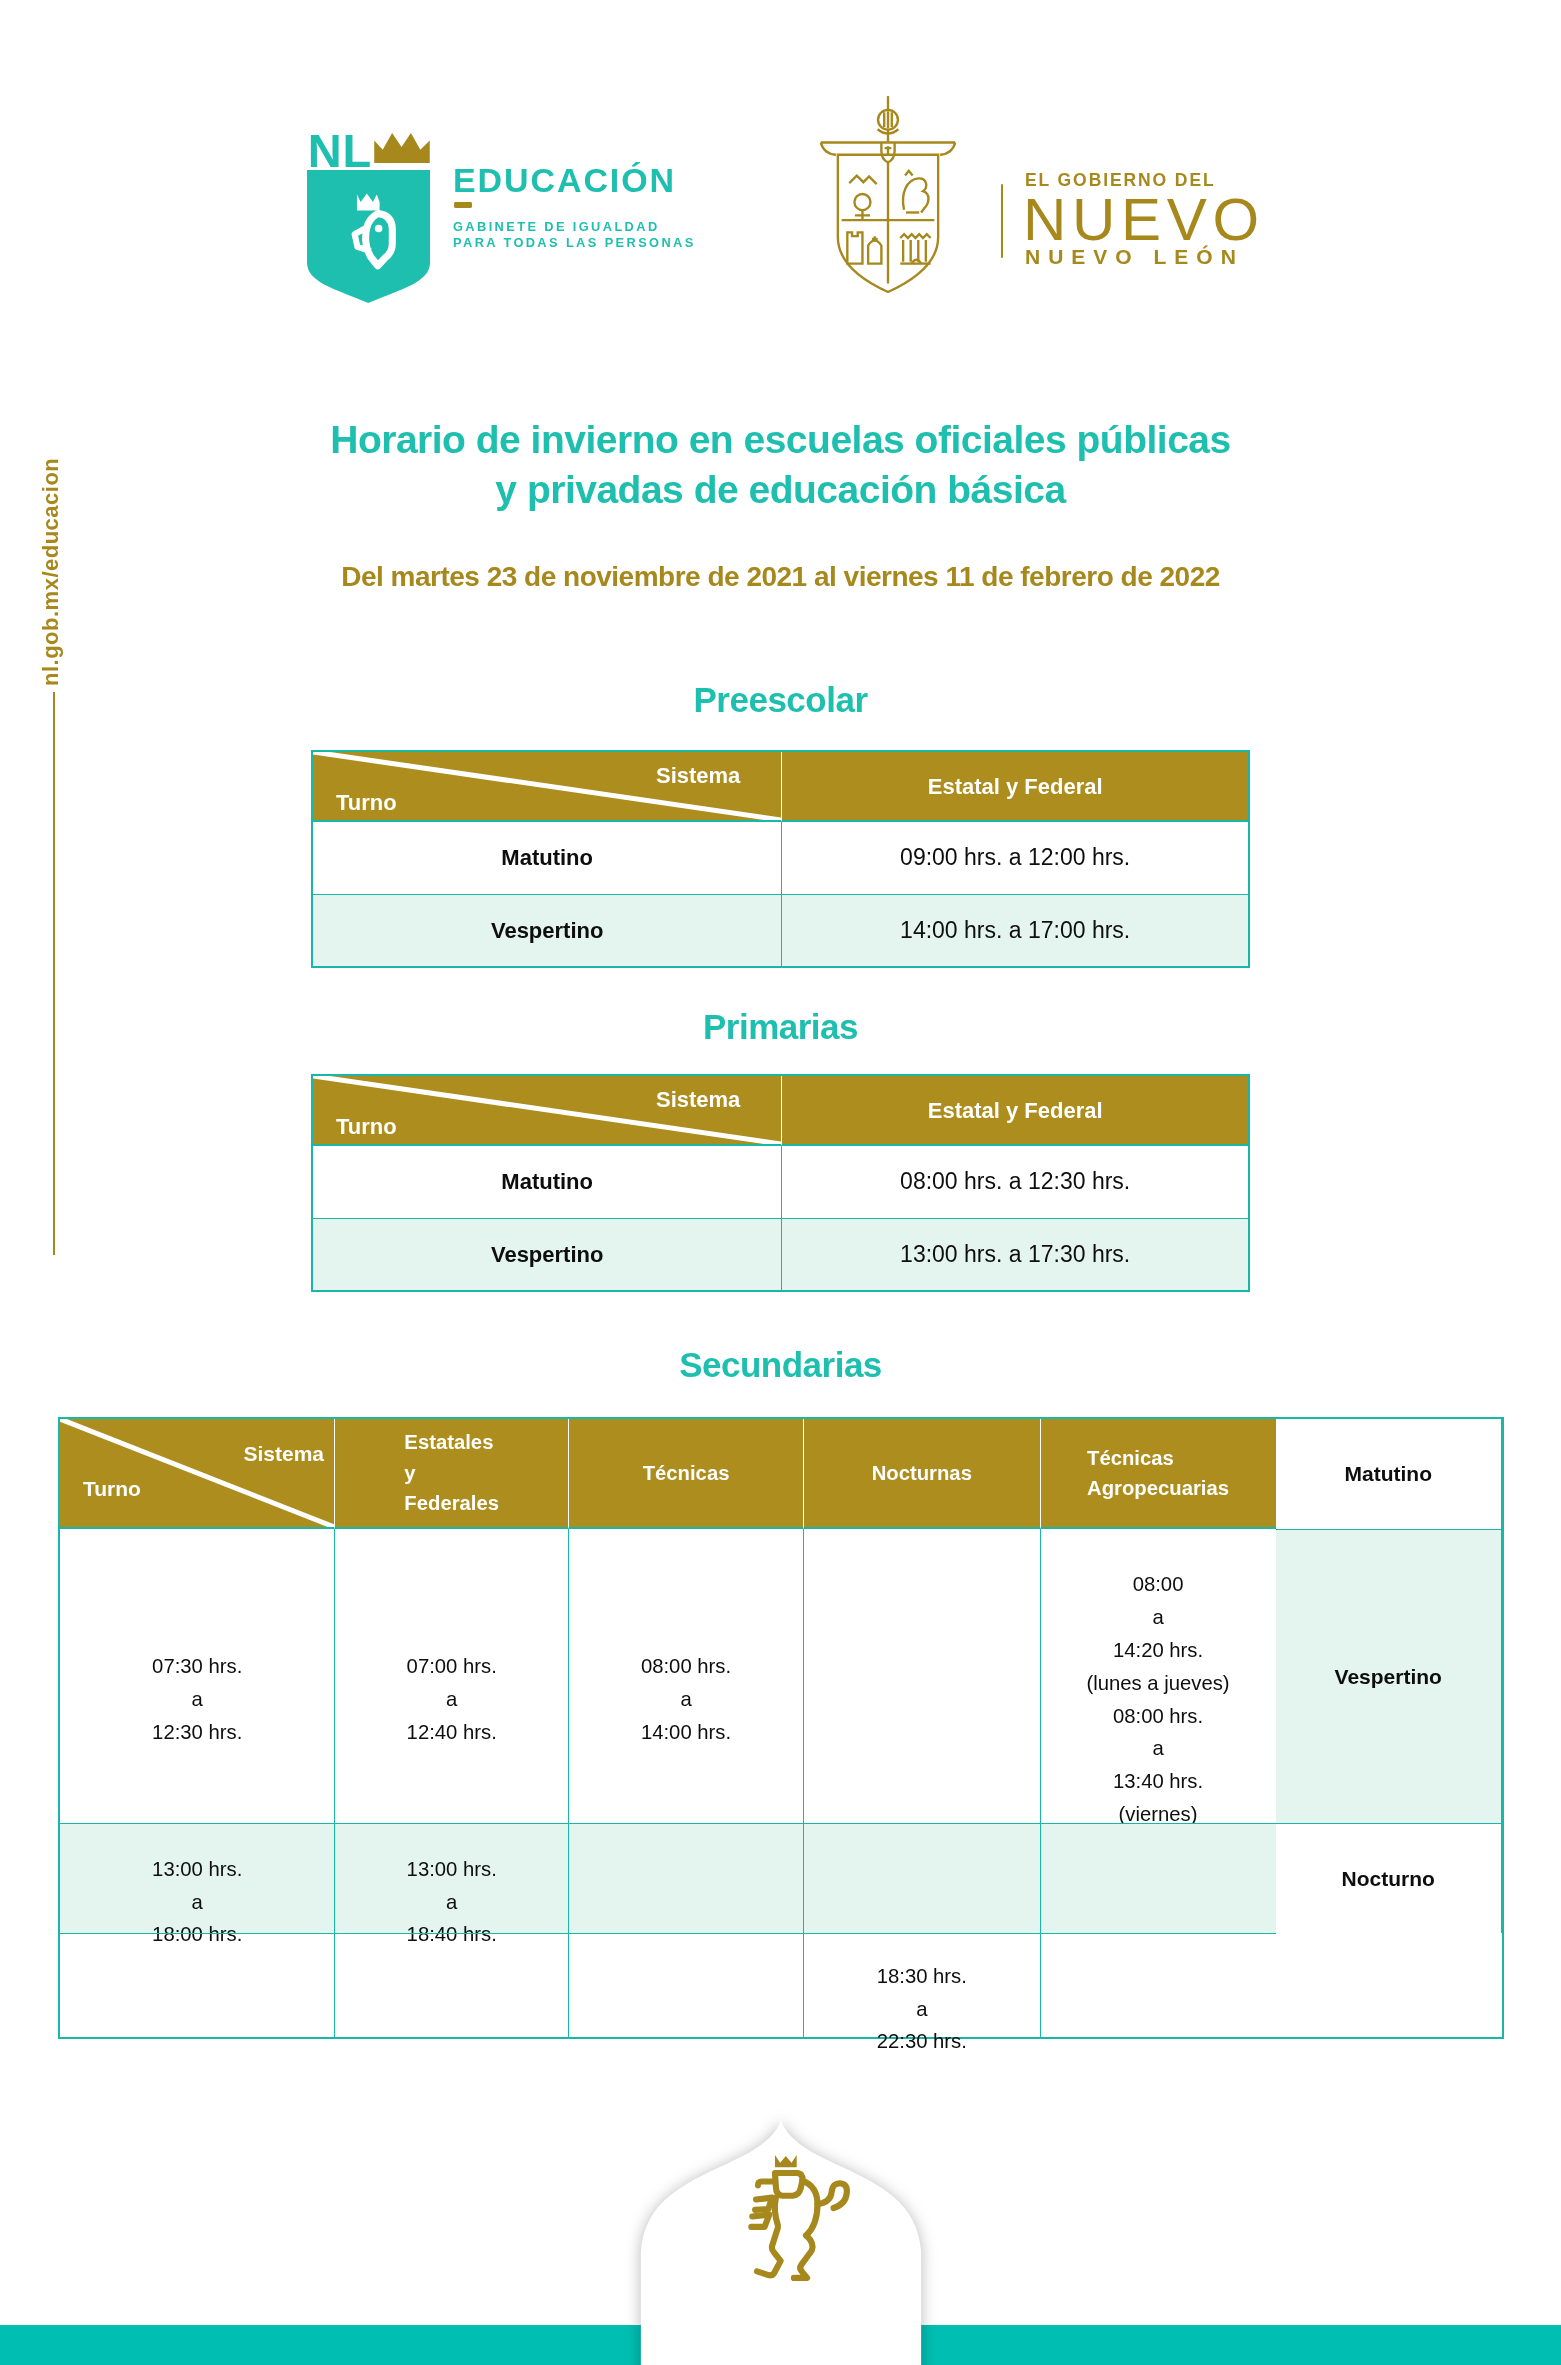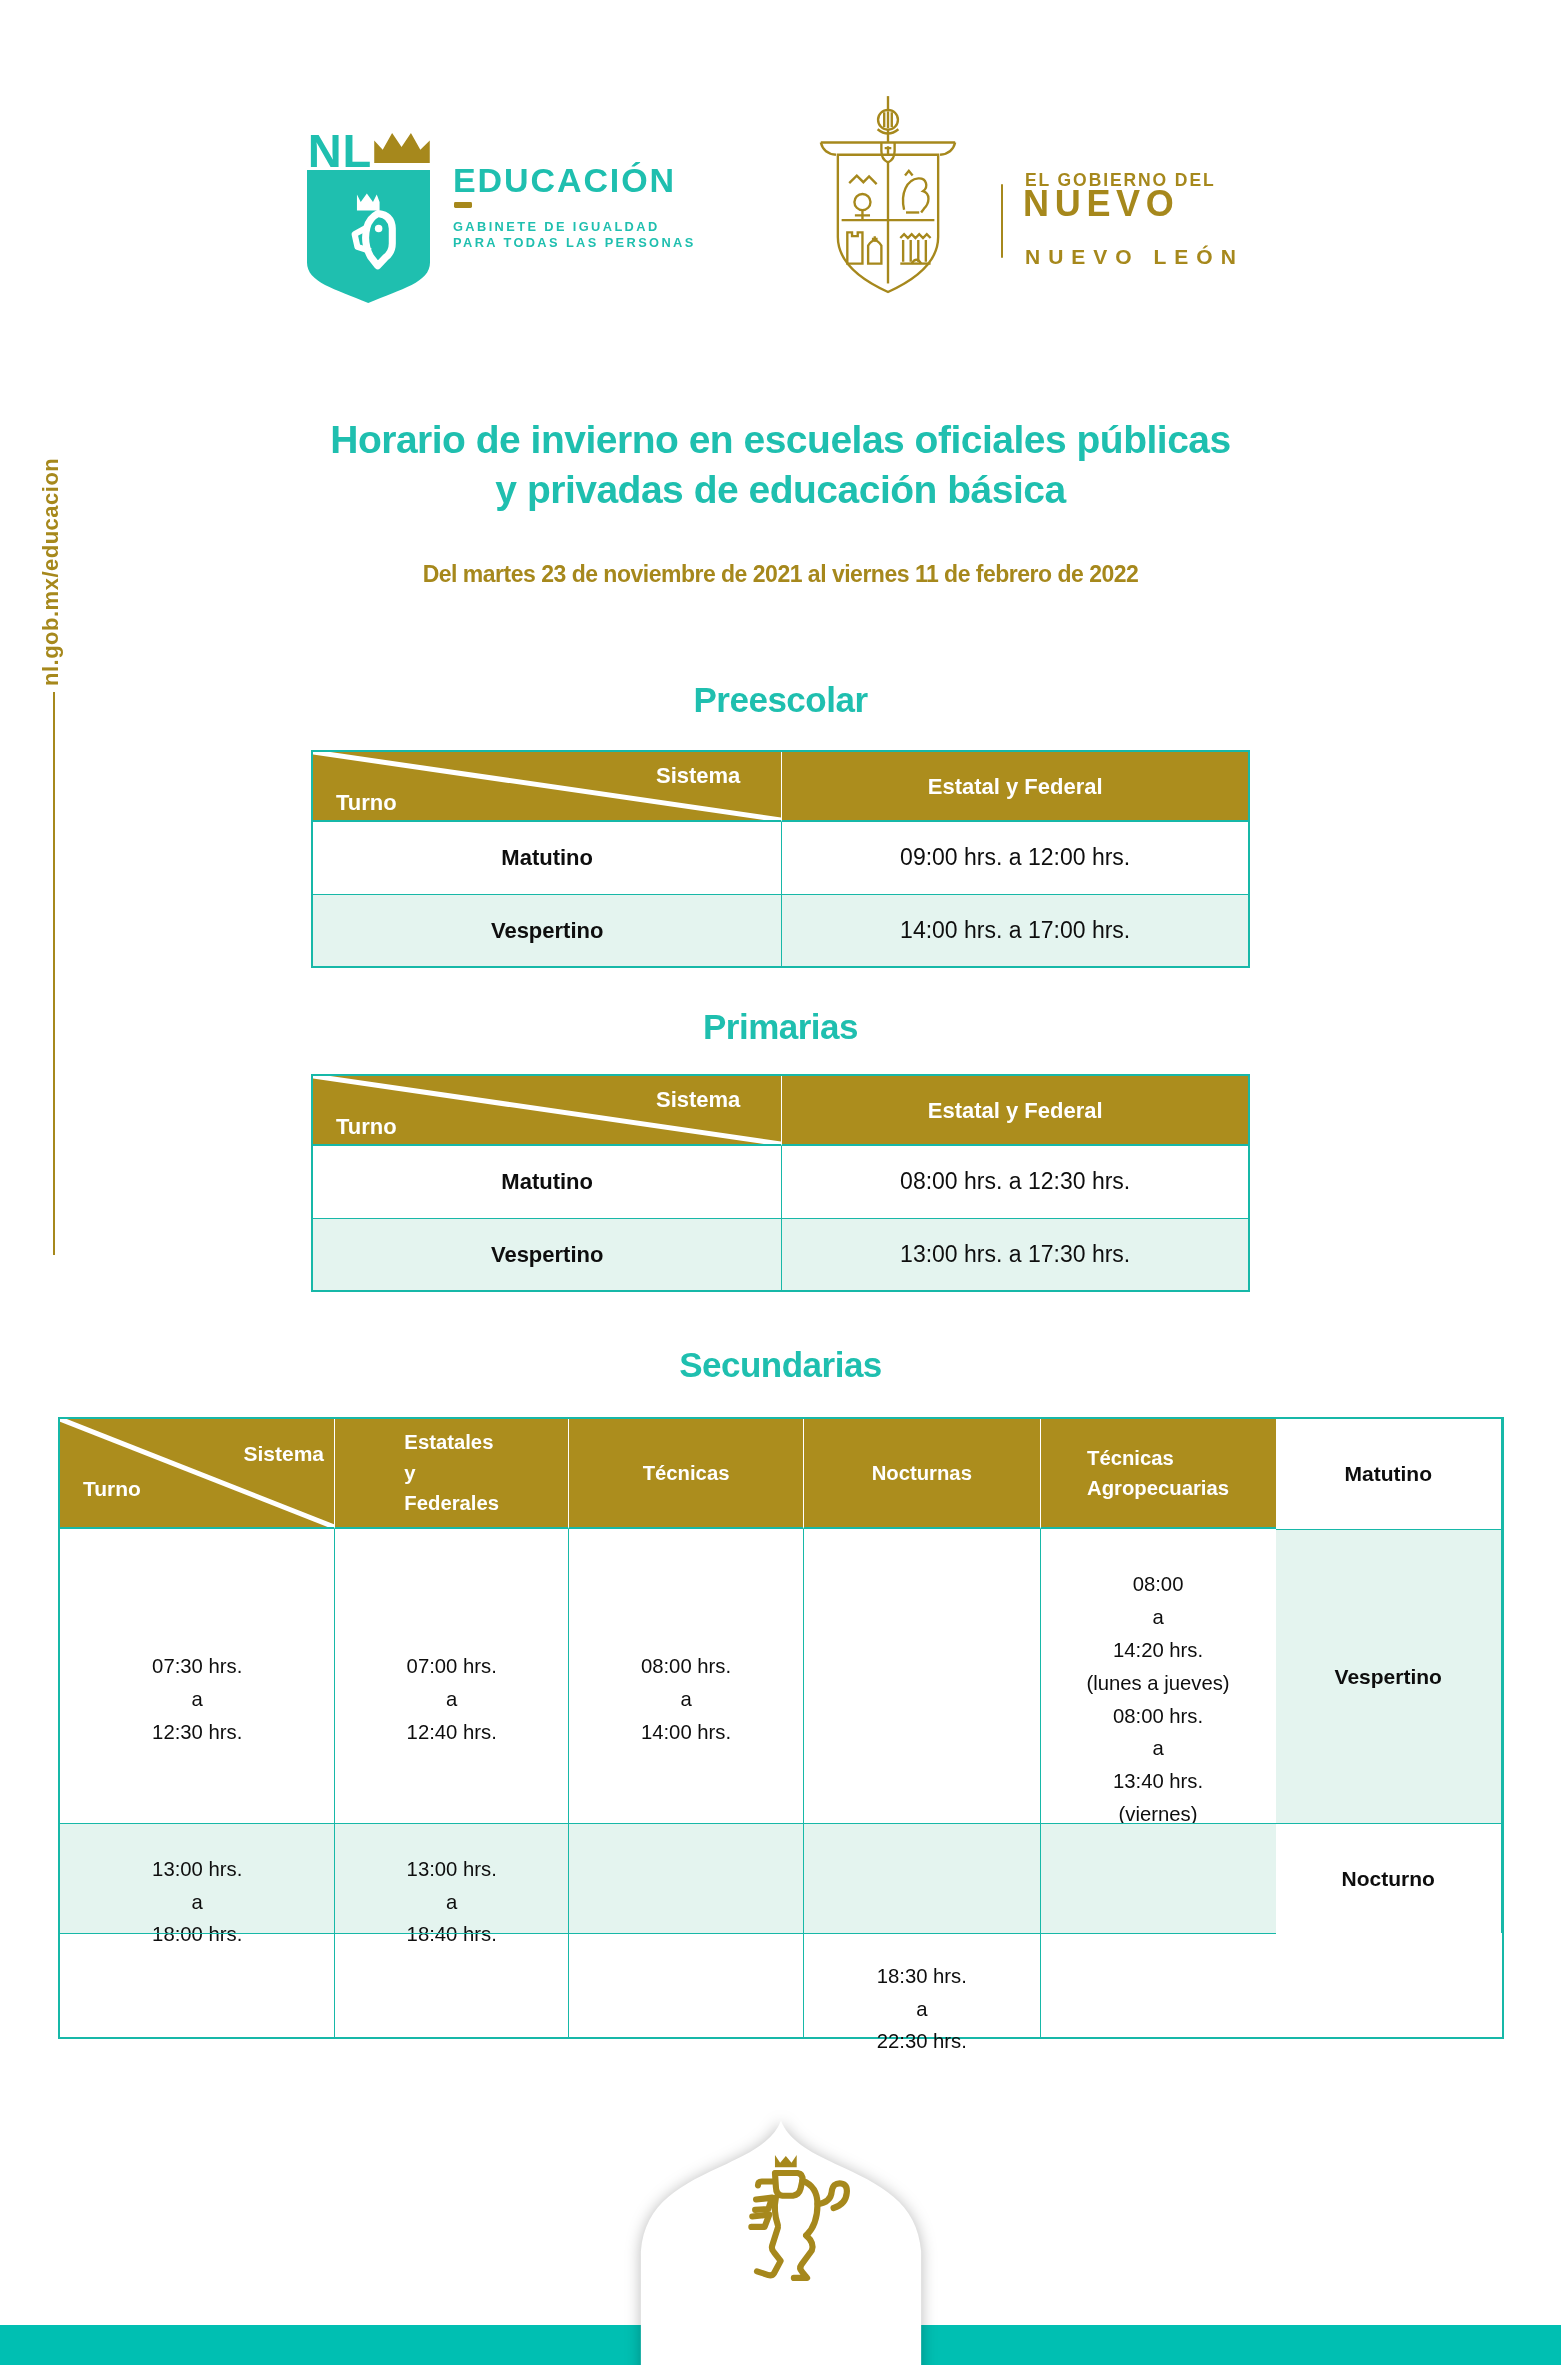--- a/index.html
+++ b/index.html
@@ -31,34 +31,34 @@
   .edu-title{position:absolute;left:0;top:36px;font-size:34px;font-weight:bold;color:var(--teal);letter-spacing:1.9px;line-height:1;}
   .edu-dash{position:absolute;left:0.9px;top:75px;width:18px;height:5.7px;background:var(--gold);border-radius:1.4px;}
   .edu-tag1{position:absolute;left:0;top:92px;font-size:12.8px;font-weight:bold;color:var(--teal);letter-spacing:2.4px;}
   .edu-tag2{position:absolute;left:0;top:108px;font-size:12.8px;font-weight:bold;color:var(--teal);letter-spacing:2.4px;}
 
   
   .crest-group{position:absolute;left:800px;top:95px;width:530px;height:227px;}
   .crest-svg{position:absolute;left:0;top:0;width:176px;height:217px;}
   .gob-divider{position:absolute;left:201px;top:89px;width:2.4px;height:74px;background:var(--gold);border-radius:1.4px;}
   .gob-line1{position:absolute;left:225px;top:75px;font-size:17.5px;font-weight:bold;color:var(--gold);letter-spacing:1.9px;}
-  .gob-line2{position:absolute;left:223px;top:86px;font-size:36px;font-weight:bold;color:var(--gold);letter-spacing:5.7px;line-height:1.3;}
+  .gob-line2{position:absolute;left:223px;top:86px;font-size:60px;font-weight:normal;color:var(--gold);letter-spacing:5.7px;line-height:1.3;}
   .gob-line3{position:absolute;left:225px;top:150px;font-size:21px;font-weight:bold;color:var(--gold);letter-spacing:8px;}
 
   
   .side-url{position:absolute;left:38px;top:449px;height:237px;
     writing-mode:vertical-rl;transform:rotate(180deg);
     font-size:22px;font-weight:bold;color:var(--gold);letter-spacing:0.5px;}
   .side-line{position:absolute;left:53px;top:692px;width:1.9px;height:563px;background:var(--gold);}
 
   
   .main-title{position:absolute;left:0;top:415px;width:100%;text-align:center;
     color:var(--teal);font-size:39px;font-weight:bold;line-height:50px;letter-spacing:-0.5px;}
   .subtitle{position:absolute;left:0;top:561px;width:100%;text-align:center;
-    color:var(--gold);font-size:23px;font-weight:bold;letter-spacing:-0.5px;}
+    color:var(--gold);font-size:28px;font-weight:bold;letter-spacing:-0.5px;}
   .section-title{position:absolute;width:100%;text-align:center;color:var(--teal);
     font-size:35px;font-weight:bold;letter-spacing:-0.5px;}
   .st-pre{top:680px;text-align:center;}
   .st-pri{top:1007px;}
   .st-sec{top:1345px;}
 
   
   .sched{position:absolute;display:grid;border:2.4px solid var(--teal-border);background:#fff;}
   .tbl-pre{left:311px;top:750px;width:939px;grid-template-columns:50.2% 49.8%;grid-template-rows:70px 72px 72px;}
   .tbl-pri{left:311px;top:1074px;width:939px;grid-template-columns:50.2% 49.8%;grid-template-rows:70px 72px 72px;}

